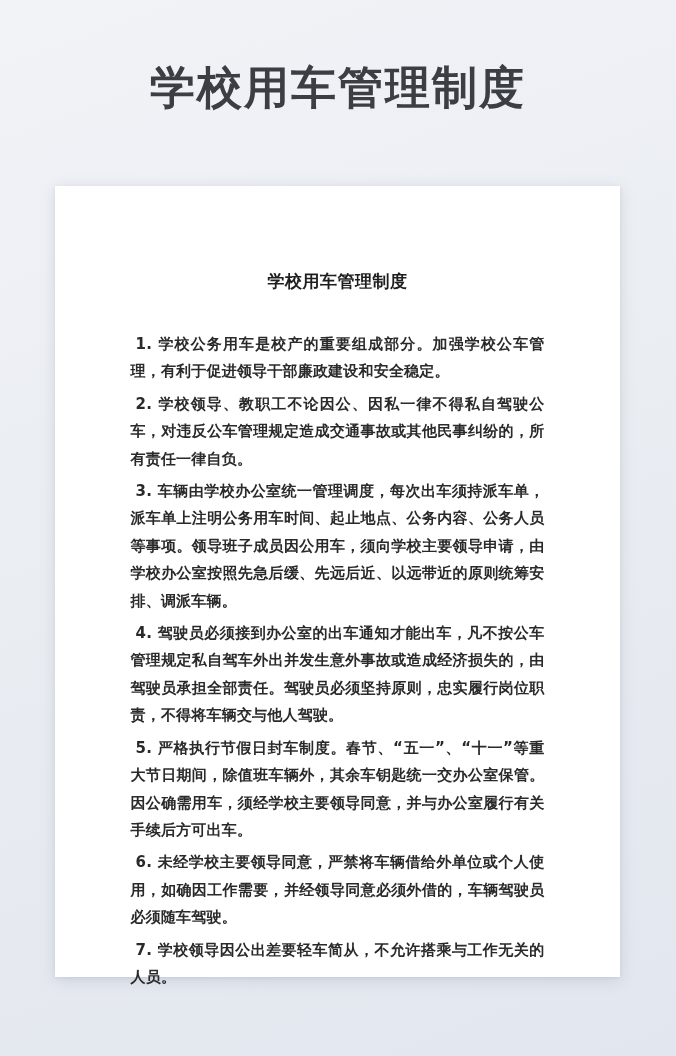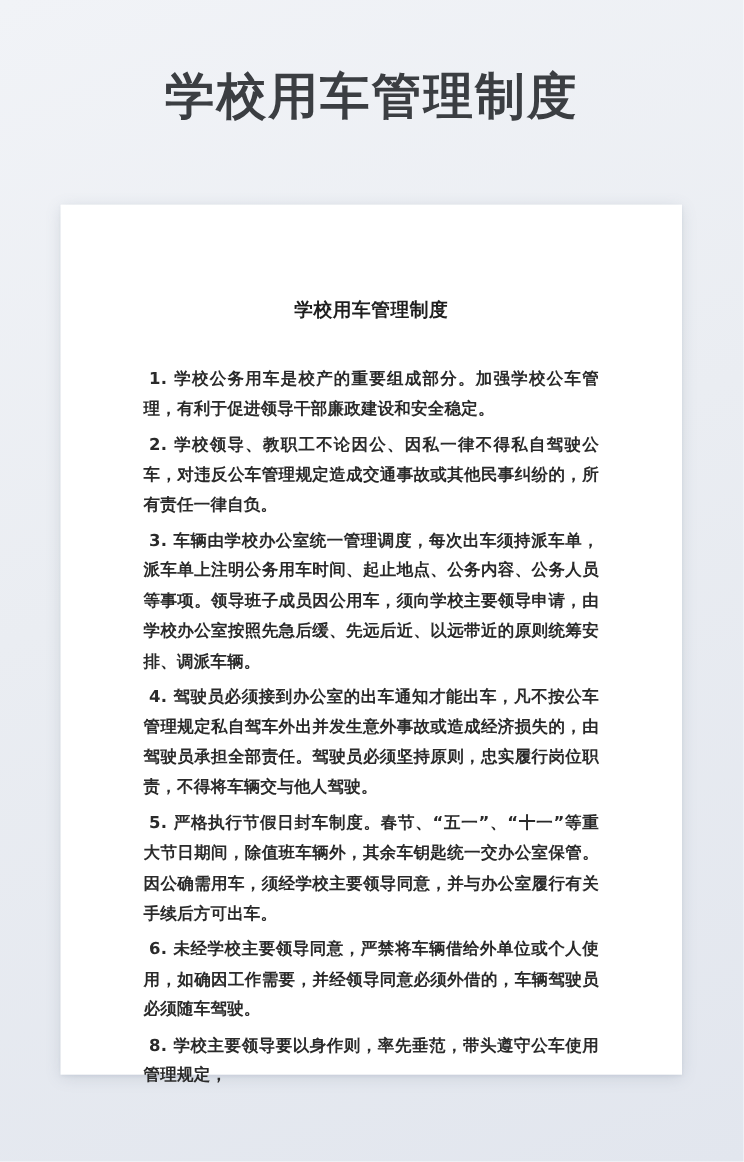--- a/index.html
+++ b/index.html
@@ -76,15 +76,15 @@
 
 <div class="page">
   <div class="doc-title">学校用车管理制度</div>
   <div class="doc-body">
     <p>1. 学校公务用车是校产的重要组成部分。加强学校公车管理，有利于促进领导干部廉政建设和安全稳定。</p>
     <p>2. 学校领导、教职工不论因公、因私一律不得私自驾驶公车，对违反公车管理规定造成交通事故或其他民事纠纷的，所有责任一律自负。</p>
     <p>3. 车辆由学校办公室统一管理调度，每次出车须持派车单，派车单上注明公务用车时间、起止地点、公务内容、公务人员等事项。领导班子成员因公用车，须向学校主要领导申请，由学校办公室按照先急后缓、先远后近、以远带近的原则统筹安排、调派车辆。</p>
     <p>4. 驾驶员必须接到办公室的出车通知才能出车，凡不按公车管理规定私自驾车外出并发生意外事故或造成经济损失的，由驾驶员承担全部责任。驾驶员必须坚持原则，忠实履行岗位职责，不得将车辆交与他人驾驶。</p>
     <p>5. 严格执行节假日封车制度。春节、“五一”、“十一”等重大节日期间，除值班车辆外，其余车钥匙统一交办公室保管。因公确需用车，须经学校主要领导同意，并与办公室履行有关手续后方可出车。</p>
     <p>6. 未经学校主要领导同意，严禁将车辆借给外单位或个人使用，如确因工作需要，并经领导同意必须外借的，车辆驾驶员必须随车驾驶。</p>
-    <p>8. 学校主要领导要以身作则，率先垂范，带头遵守公车使用管理规定，</p>
+    <p>7. 学校领导因公出差要轻车简从，不允许搭乘与工作无关的人员。</p>
   </div>
 </div>
 
 </body></html>

